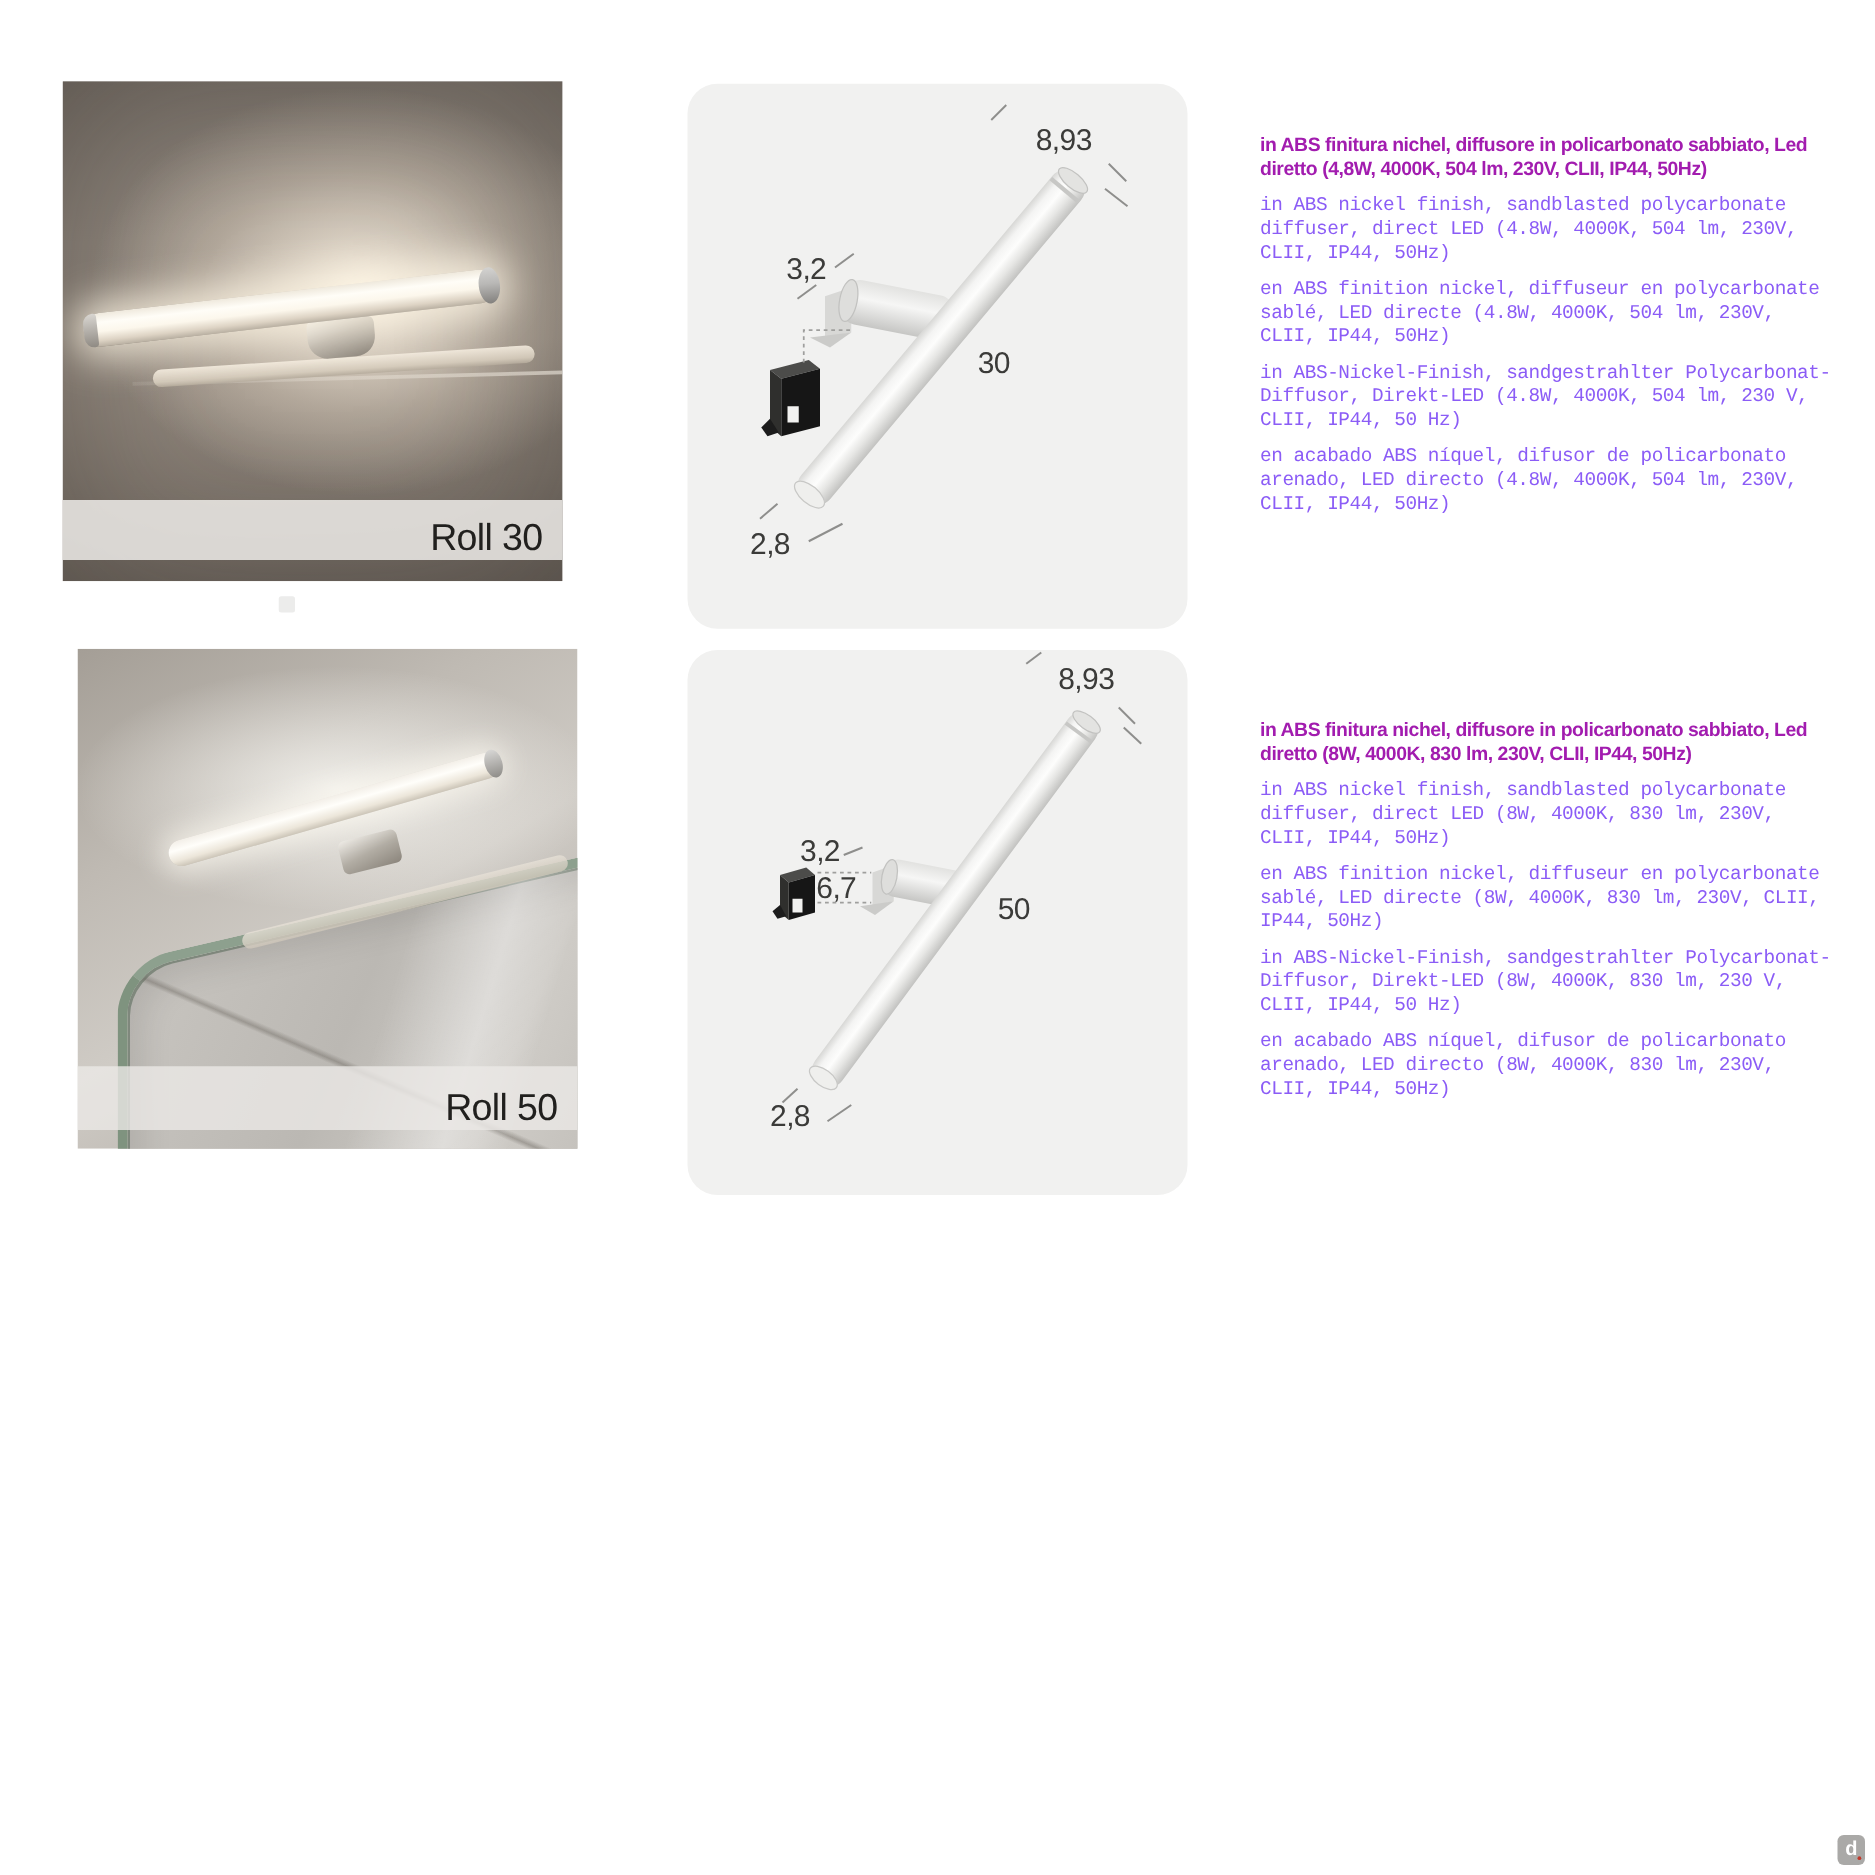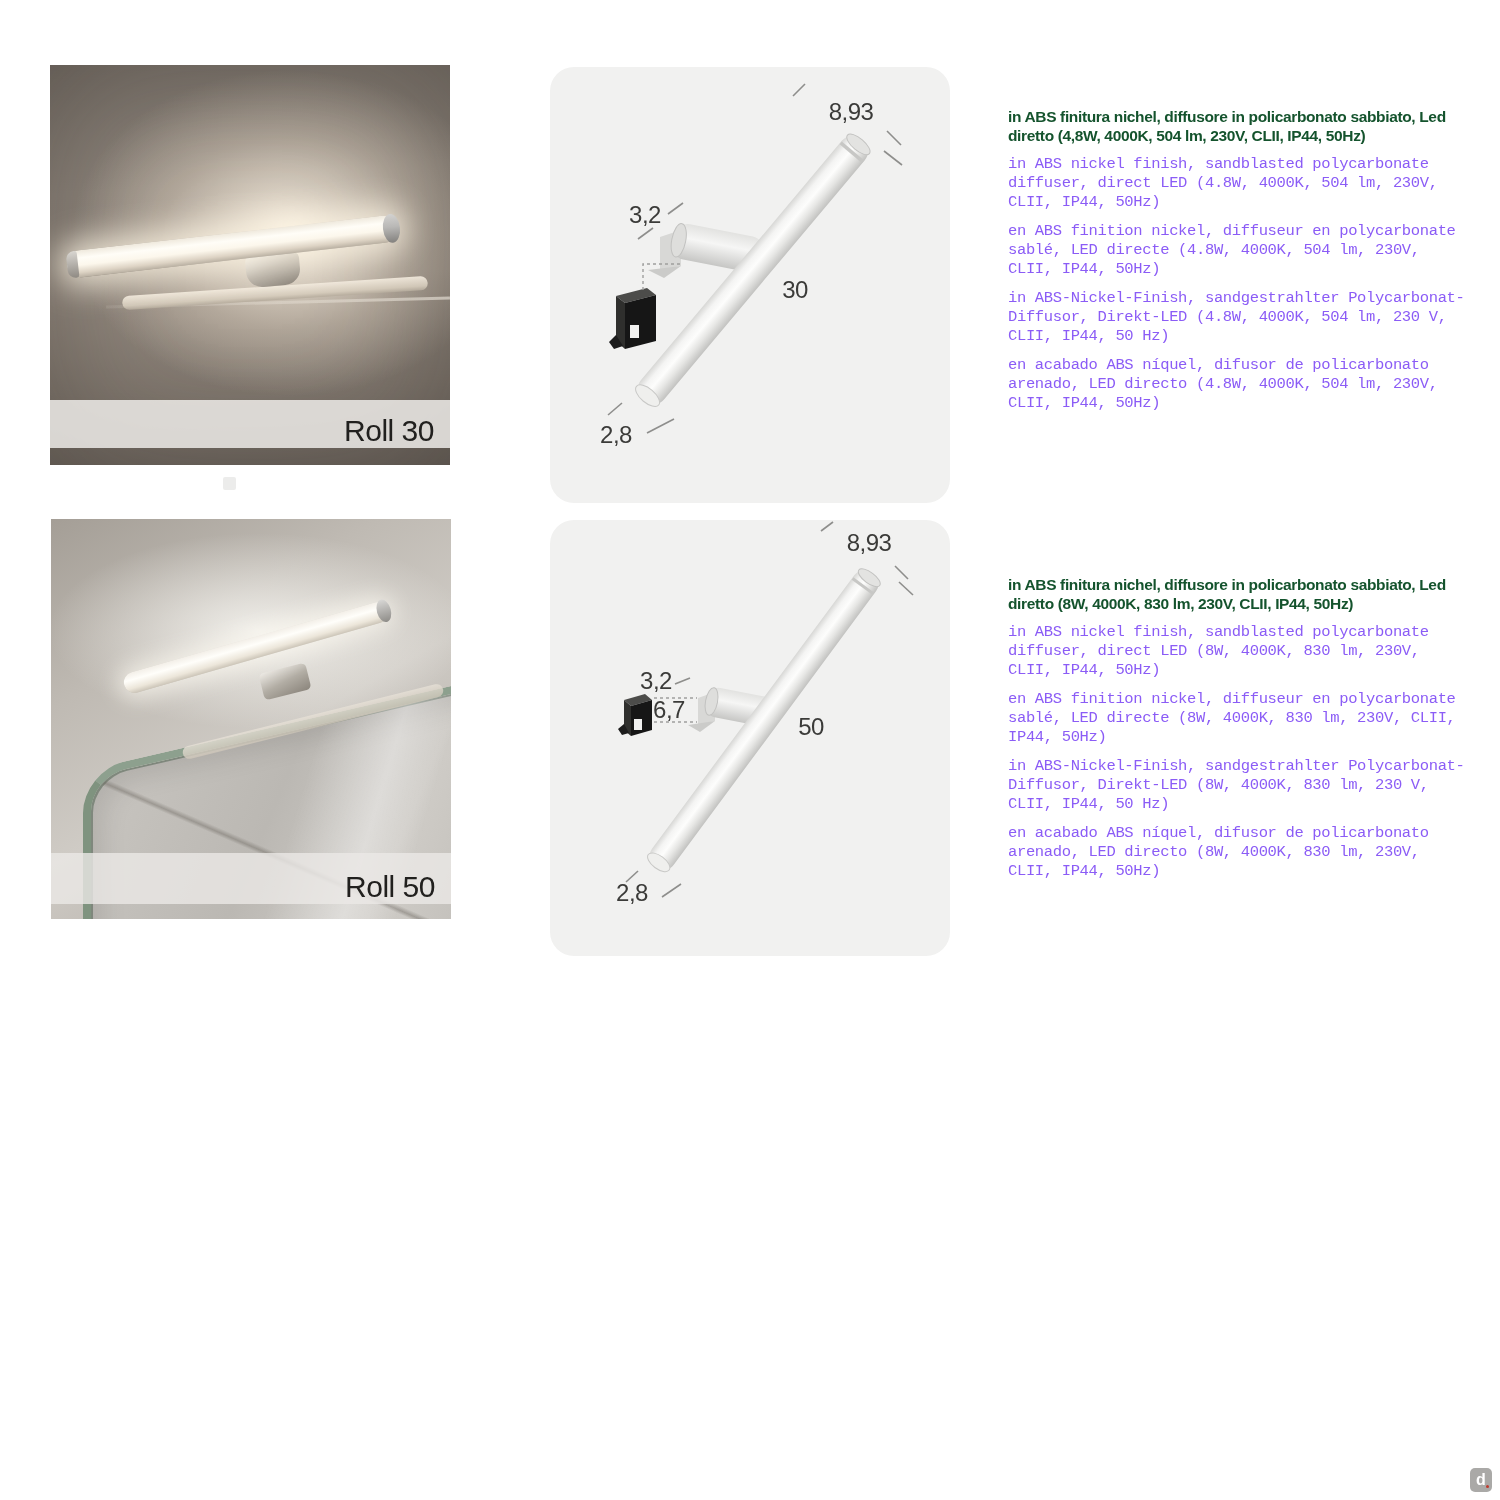--- a/index.html
+++ b/index.html
@@ -5,21 +5,21 @@
   * { margin:0; padding:0; box-sizing:border-box; }
   html,body { background:#ffffff; }
   .page {
     position:relative; width:1500px; height:1500px; background:#ffffff;
     font-family:"Liberation Sans", sans-serif; overflow:hidden;
   }
 
   
   .photo { position:absolute; width:400px; height:400px; overflow:hidden; }
   .photo1 { left:50px; top:65px; }
-  .photo2 { left:51px; top:519px; }
+  .photo2 { left:62px; top:519px; }
 
   .photo1 .wall {
     position:absolute; inset:0;
     background:
       radial-gradient(ellipse 320px 240px at 60% 42%, rgba(252,243,228,0.95) 0%, rgba(216,204,188,0.5) 40%, rgba(216,204,188,0) 68%),
       linear-gradient(175deg, #7e766e 0%, #8f867d 30%, #93897f 55%, #80776e 80%, #6f6760 100%);
     box-shadow: inset 0 0 140px rgba(42,37,32,0.4);
   }
   .mirror-top-edge {
     position:absolute; left:56px; top:236px; width:344px; height:3px;
@@ -112,21 +112,21 @@
   .dimtext {
     font-family:"Liberation Sans", sans-serif; font-size:24px; fill:#3b3b39;
     letter-spacing:-0.5px;
   }
 
   
   .textblock { position:absolute; left:1008px; width:460px; }
   .tb1 { top:107px; }
   .tb2 { top:575px; }
   .desc-head {
-    font-size:15.5px; line-height:19px; font-weight:bold; color:#14532d;
+    font-size:15.5px; line-height:19px; font-weight:bold; color:#a21caf;
     letter-spacing:-0.35px; margin:0 0 10px 0;
   }
   .desc {
     font-size:15.5px; line-height:19px; color:#8b5cf6;
     letter-spacing:-0.35px; margin:0 0 10px 0;font-family:Liberation Mono, monospace;
   }
 
   
   .stray-square {
     position:absolute; left:223px; top:477px; width:13px; height:13px;

